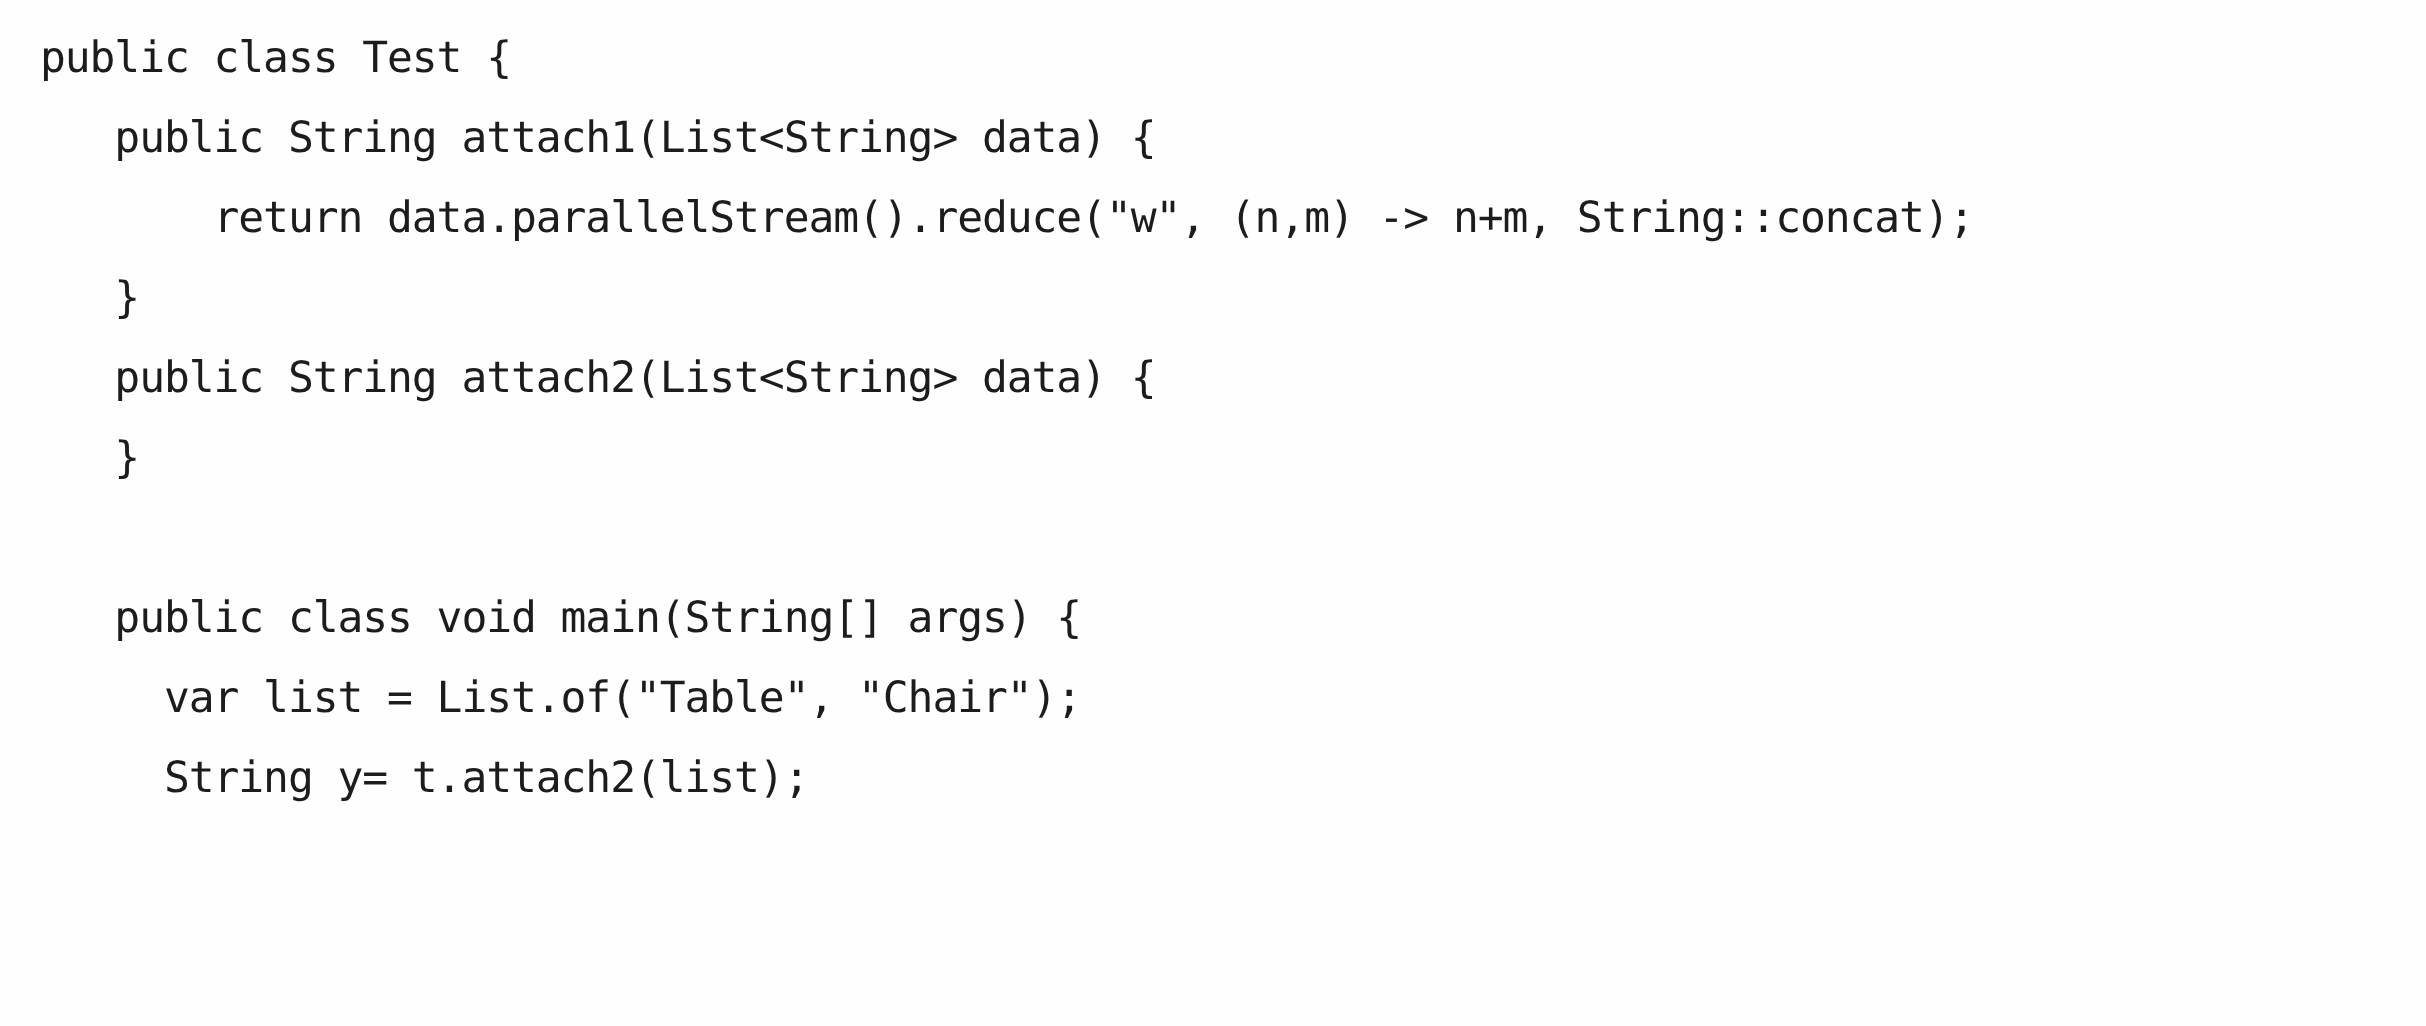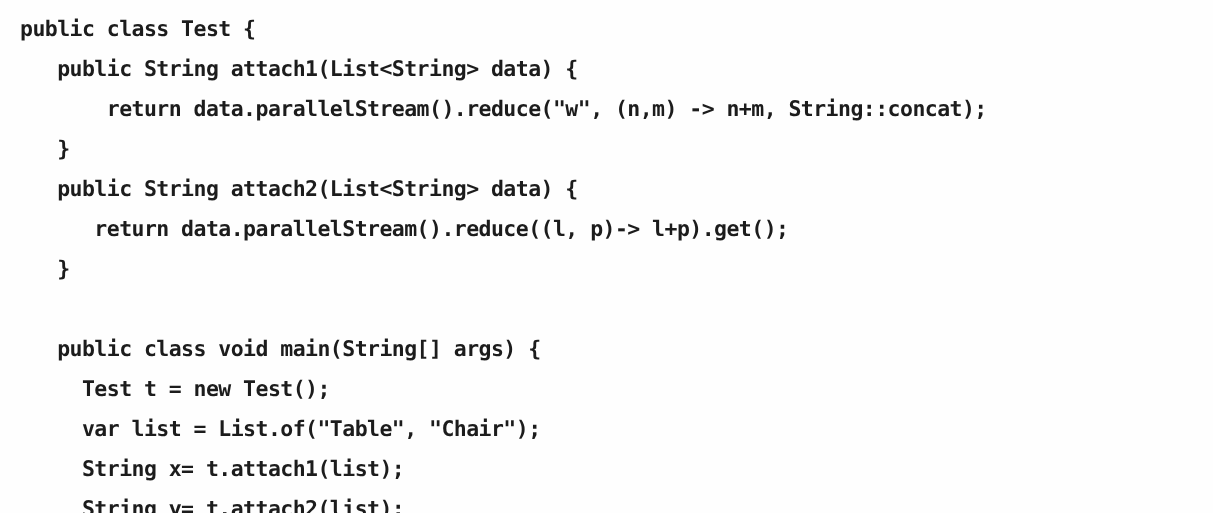--- a/index.html
+++ b/index.html
@@ -14,21 +14,20 @@
     overflow: hidden;
     font-family: "DejaVu Sans Mono", "Liberation Mono", monospace;
   }
   #code-listing {
     position: relative;
     width: 1213px;
     height: 513px;
     background: #fefefe;
     box-sizing: border-box;
     padding: 10px 0 0 0;
-    font-weight: bold;
   }
   .code-line {
     display: block;
     white-space: pre;
     font-family: "DejaVu Sans Mono", "Liberation Mono", monospace;
     font-size: 21.5px;
     line-height: 40px;
     height: 40px;
     color: #1c1c1c;
     letter-spacing: -0.55px;
@@ -43,22 +42,19 @@
 </style>
 </head>
 <body>
 
 <div id="code-listing">
   <pre class="code-line">public class Test {</pre>
   <pre class="code-line">   public String attach1(List&lt;String&gt; data) {</pre>
   <pre class="code-line">       return data.parallelStream().reduce("w", (n,m) -&gt; n+m, String::concat);</pre>
   <pre class="code-line">   }</pre>
   <pre class="code-line">   public String attach2(List&lt;String&gt; data) {</pre>
-  <pre class="code-line">      return data.parallelStream().reduce((l, p)-&gt; l+p).get();</pre>
   <pre class="code-line">   }</pre>
   <pre class="code-line blank"></pre>
   <pre class="code-line">   public class void main(String[] args) {</pre>
-  <pre class="code-line">     Test t = new Test();</pre>
   <pre class="code-line">     var list = List.of("Table", "Chair");</pre>
-  <pre class="code-line">     String x= t.attach1(list);</pre>
   <pre class="code-line">     String y= t.attach2(list);</pre>
 
 </div>
 
 </body></html>

